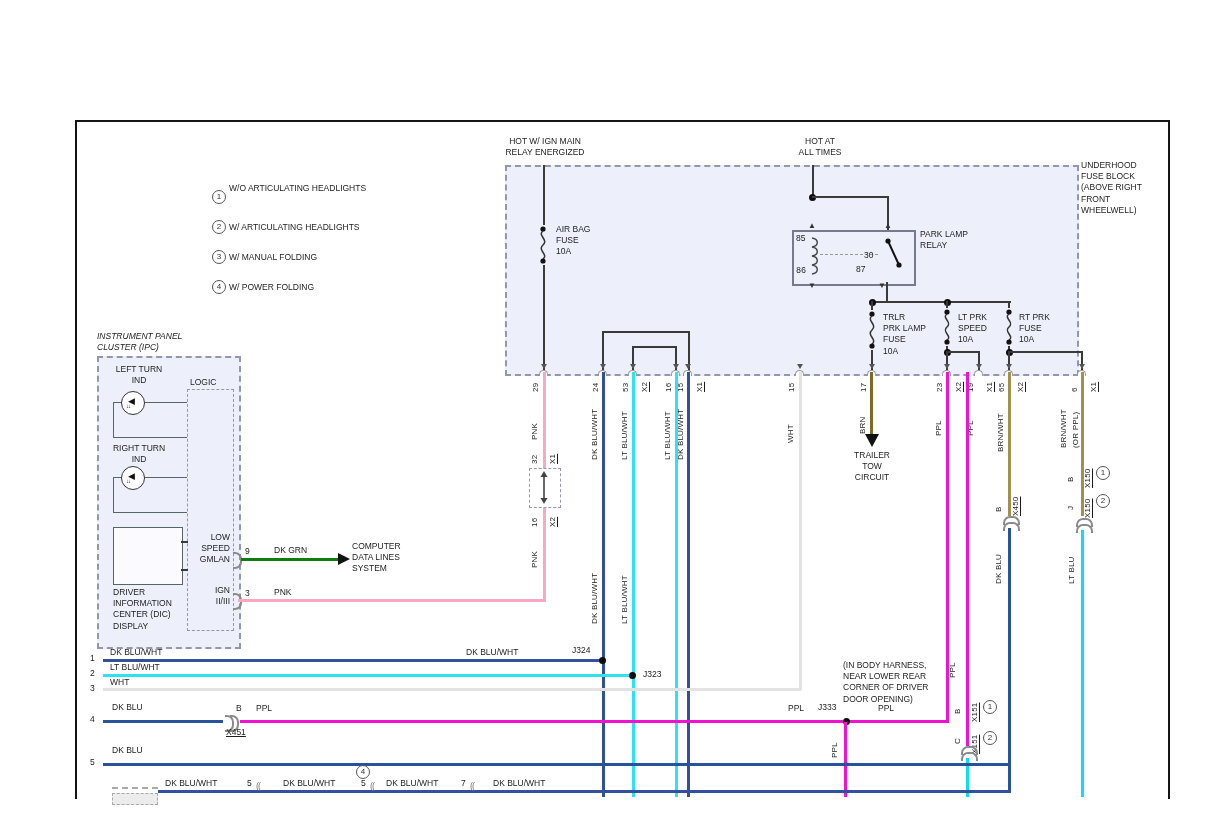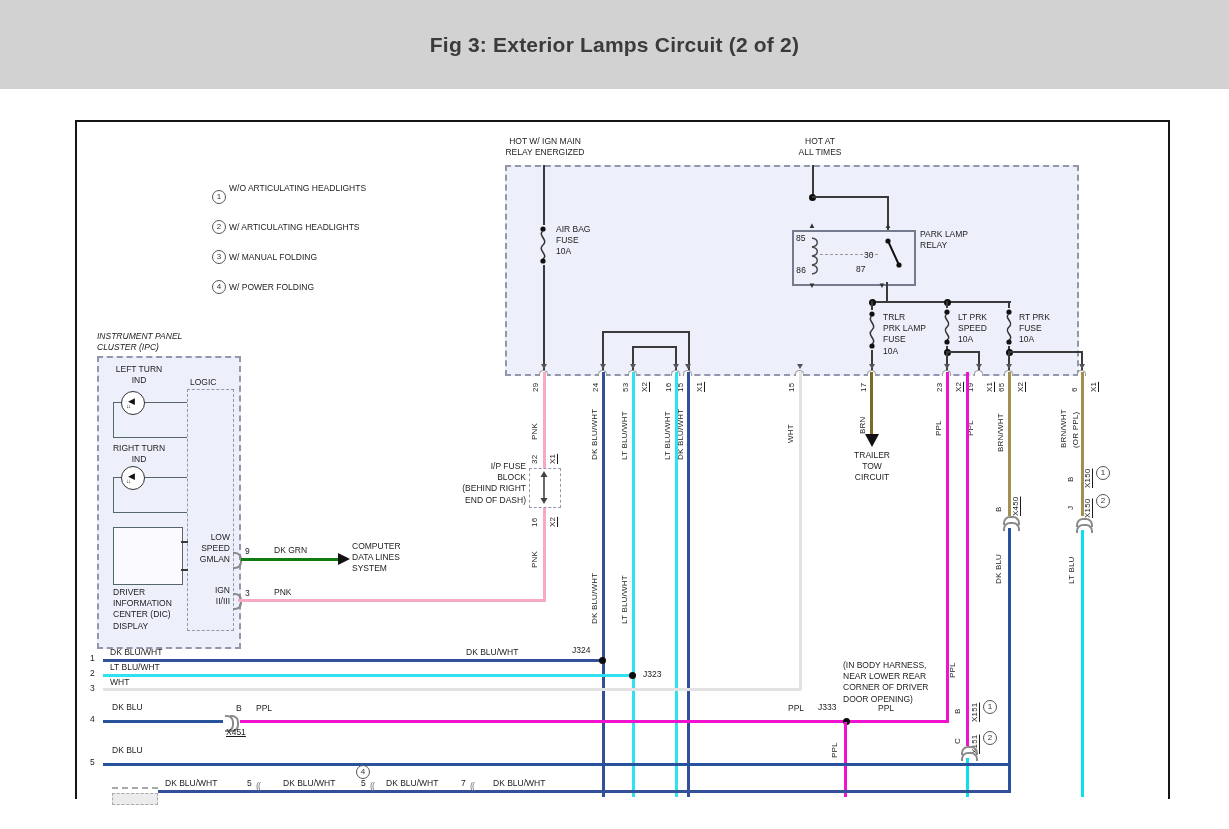--- a/index.html
+++ b/index.html
@@ -51,40 +51,42 @@
   .ledc .g1{position:absolute;left:6px;top:4px;font-size:9px;color:#111;}
   .ledc .g2{position:absolute;left:4px;top:11px;font-size:6px;color:#111;letter-spacing:-1px;}
   .pp{position:absolute;color:#777;font-size:9px;letter-spacing:-1px;}
   svg{position:absolute;overflow:visible;}
 </style>
 </head>
 <body>
 
 <div id="page">
 
-  <div id="banner">
-    <div class="tt">Fig 3: Exterior Lamps Circuit (2 of 2)</div>
-  </div>
 
   <div id="frame"></div>
 
   <div class="cn" style="left:212px;top:190px;">1</div>
   <div class="t" style="left:229px;top:183px;">W/O ARTICULATING HEADLIGHTS</div>
   <div class="cn" style="left:212px;top:220px;">2</div>
   <div class="t" style="left:229px;top:222px;">W/ ARTICULATING HEADLIGHTS</div>
   <div class="cn" style="left:212px;top:250px;">3</div>
   <div class="t" style="left:229px;top:252px;">W/ MANUAL FOLDING</div>
   <div class="cn" style="left:212px;top:280px;">4</div>
   <div class="t" style="left:229px;top:282px;">W/ POWER FOLDING</div>
 
   <div class="dash" style="left:505px;top:165px;width:570px;height:207px;"></div>
   <div class="t c" style="left:485px;top:136px;width:120px;">HOT W/ IGN MAIN
 RELAY ENERGIZED</div>
   <div class="t c" style="left:770px;top:136px;width:100px;">HOT AT
 ALL TIMES</div>
+  <div class="t" style="left:1081px;top:160px;width:86px;">UNDERHOOD
+FUSE BLOCK
+(ABOVE RIGHT
+FRONT
+WHEELWELL)</div>
 
   <div class="v2" style="left:543px;top:165px;height:207px;"></div>
   <svg style="left:537px;top:225px;" width="12" height="40" viewBox="0 0 12 40">
     <rect x="0" y="0" width="12" height="40" fill="#edeffa"></rect>
     <circle cx="6" cy="4" r="2.6" fill="#111"></circle>
     <path d="M6 6 C 0 10, 12 15, 6 20 C 0 25, 12 30, 6 34" fill="none" stroke="#333" stroke-width="1.5"></path>
     <circle cx="6" cy="36" r="2.6" fill="#111"></circle>
   </svg>
   <div class="t" style="left:556px;top:224px;">AIR BAG
 FUSE
@@ -224,24 +226,20 @@
   <div class="vw c-bw" style="left:1081px;top:372px;height:144px;"></div>
   <div class="vw c-ltb" style="left:1081px;top:530px;height:267px;"></div>
   <div class="vw c-ltb" style="left:966px;top:758px;height:39px;"></div>
 
   <div class="dasht" style="left:529px;top:468px;width:30px;height:38px;background:#fff;"></div>
   <svg style="left:538px;top:471px;" width="12" height="33" viewBox="0 0 12 33">
     <line x1="6" y1="4" x2="6" y2="29" stroke="#444" stroke-width="1.6"></line>
     <path d="M6 0 L2.5 6 L9.5 6 Z" fill="#444"></path>
       <path d="M6 33 L2.5 27 L9.5 27 Z" fill="#444"></path>
   </svg>
-  <div class="t r" style="left:432px;top:461px;width:94px;">I/P FUSE
-BLOCK
-(BEHIND RIGHT
-END OF DASH)</div>
   <div class="vl" style="left:530px;top:448px;height:16px;">32</div>
   <div class="vl u" style="left:548px;top:448px;height:16px;">X1</div>
   <div class="vl" style="left:530px;top:511px;height:16px;">16</div>
   <div class="vl u" style="left:548px;top:511px;height:16px;">X2</div>
   <div class="vl" style="left:530px;top:536px;height:32px;">PNK</div>
 
   <div class="vl" style="left:590px;top:566px;height:58px;">DK BLU/WHT</div>
   <div class="vl" style="left:620px;top:566px;height:58px;">LT BLU/WHT</div>
   <div class="vl" style="left:994px;top:544px;height:40px;">DK BLU</div>
   <div class="vl" style="left:1067px;top:544px;height:40px;">LT BLU</div>

